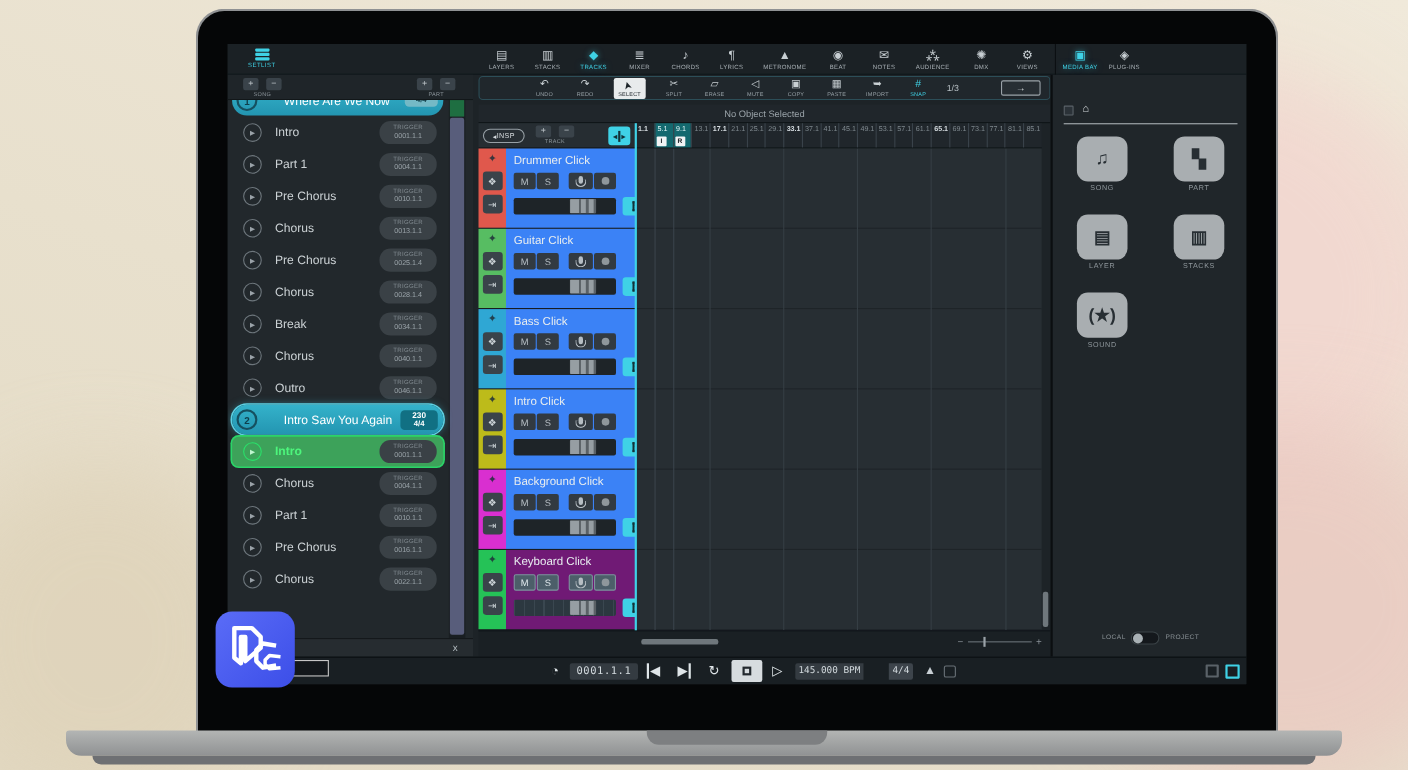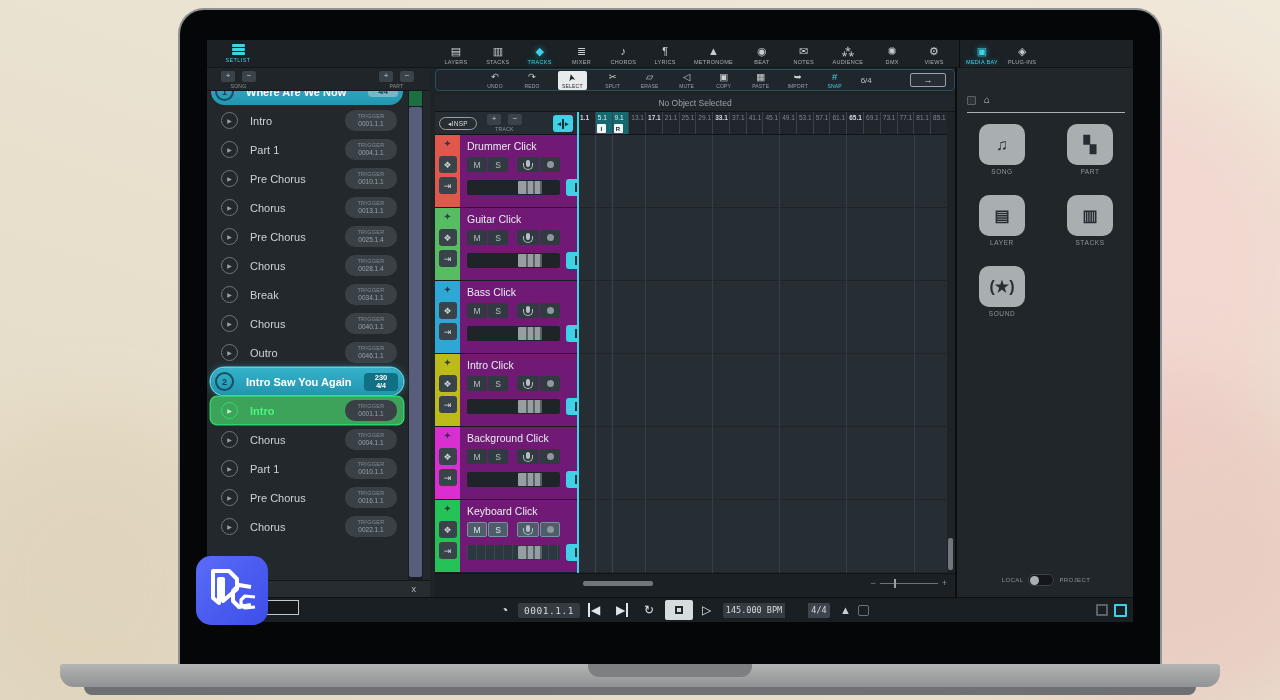--- a/index.html
+++ b/index.html
@@ -59,21 +59,21 @@
   .sb-track{position:absolute;right:7px;top:0;width:15px;height:489px;background:#191e22}
   .sb-thumb{position:absolute;right:8px;top:16px;width:13px;height:470px;background:#585d7b;border-radius:2px}
   .sb-green{position:absolute;right:8px;top:0;width:13px;height:15px;background:#1e6e41}
   .sl-list{position:absolute;left:0;top:0;width:200px;display:flex;flex-direction:column}
   .song-pill{position:relative;margin:1px 4px;height:27px;border-radius:14px;background:linear-gradient(#34b2ca,#2395b1);
     display:flex;align-items:center;padding:0 5px 0 4px}
   .song-pill.clipped{margin-top:-13px}
   .song-pill.active{box-shadow:0 0 0 1.5px #5ed0e2,0 0 8px rgba(63,210,230,.5)}
   .scirc{width:19px;height:19px;border-radius:50%;border:2px solid #155060;color:#0e3f4c;font-size:9px;font-weight:bold;
     display:flex;align-items:center;justify-content:center;flex:none}
-  .song-pill .nm{margin-left:12px;font-size:11px;font-weight:bold;color:#fff;white-space:nowrap}
+  .song-pill .nm{margin-left:24px;font-size:11px;font-weight:normal;color:#fff;white-space:nowrap}
   .sbadge{margin-left:auto;display:flex;flex-direction:column;align-items:center;justify-content:center;border-radius:4px;padding:1px 6px}
   .song-pill.active .sbadge{background:#117083;min-width:34px}
   .song-pill:not(.active) .sbadge{background:#74b9c6;min-width:30px}
   .sbadge .t1{font-size:7.5px;font-weight:bold;color:#fff;line-height:8px}
   .sbadge .t2{font-size:7px;font-weight:bold;line-height:8px;color:#fff}
   .song-pill:not(.active) .sbadge .t2{color:#123f49}
   .part-row{position:relative;margin:1px 4px;height:27px;border-radius:6px;display:flex;align-items:center;padding:0 6px 0 10px}
   .part-row.active{background:#3da25a;box-shadow:0 0 0 1.5px #2bd468}
   .pcirc{width:17px;height:17px;border-radius:50%;border:1.5px solid #6d767c;color:#9aa2a8;font-size:6px;
     display:flex;align-items:center;justify-content:center;flex:none}
@@ -104,21 +104,21 @@
   .tick.strong{color:#d3dade;font-weight:bold}
   .tick.hl{background:#14696f;color:#dff4f6}
   .tick .mk{position:absolute;left:1px;bottom:1px;width:9px;height:9px;background:#f2f4f5;color:#161c20;font-size:6px;font-weight:bold;
     display:flex;align-items:center;justify-content:center;border-radius:1px}
 
   .tracks-col{position:absolute;left:228px;top:95px;width:143px;height:438px}
   .trk{position:relative;width:143px;height:73px;border-bottom:1px solid #171d21;display:flex}
   .strip{width:25px;height:100%;background:var(--c);display:flex;flex-direction:column;align-items:center;padding-top:3px;gap:4px;flex:none}
   .strip .spark{font-size:10px;color:#20303a;opacity:.85;height:14px}
   .sbtn{width:18px;height:17px;background:#3a434a;border-radius:3px;color:#ccd3d7;font-size:9px;display:flex;align-items:center;justify-content:center}
-  .tbody{flex:1;background:#701a75;position:relative}
+  .tbody{flex:1;background:#3b82f6;position:relative}
   .trk.selected .tbody{background:#701a75}
   .tbody .tname{position:absolute;left:7px;top:5px;font-size:10.5px;color:#e7ecef}
   .ms{position:absolute;top:22px;height:15px;background:#323a41;border-radius:2px;color:#b6bec4;font-size:8.5px;
     display:flex;align-items:center;justify-content:center}
   .trk.selected .ms{background:#4c5e69;border:1px solid #7e929e;color:#dfe8ec}
   .m-b{left:7px;width:20px}.s-b{left:28px;width:20px}
   .mic-b{left:57px;width:22px}.rec-b{left:80px;width:20px}
   .rec-dot{width:7px;height:7px;border-radius:50%;background:#8f979c}
   .mic{position:relative;width:4px;height:7px;border-radius:2px;background:#b6bec4;margin-bottom:2px}
   .mic::after{content:"";position:absolute;left:-3px;top:2.5px;width:8px;height:6px;border:1px solid #b6bec4;border-top:none;border-radius:0 0 5px 5px}
@@ -332,21 +332,21 @@
           <div class="edit-it" data-name="edit-tool">
             <span class="ic" data-name="import-icon">➥</span>
             <span class="lbl" data-name="edit-tool-label">IMPORT</span>
           </div>
 
           <div class="edit-it accent" data-name="edit-tool">
             <span class="ic" data-name="snap-icon">#</span>
             <span class="lbl" data-name="edit-tool-label">SNAP</span>
           </div>
         </div>
-      <span class="snap-val" data-name="snap-value">6/4</span>
+      <span class="snap-val" data-name="snap-value">1/3</span>
       <div class="go-btn" data-name="forward-button">
           <span data-name="arrow-right-icon">→</span>
         </div>
     </div>
 
     <div class="side-hdr" data-name="setlist-header">
       <div class="pm-group" style="left:14px" data-name="song-add-remove-group">
         <div class="pm-row">
           <span class="pm" data-name="add-song-button">+</span>
           <span class="pm" data-name="remove-song-button">−</span>

